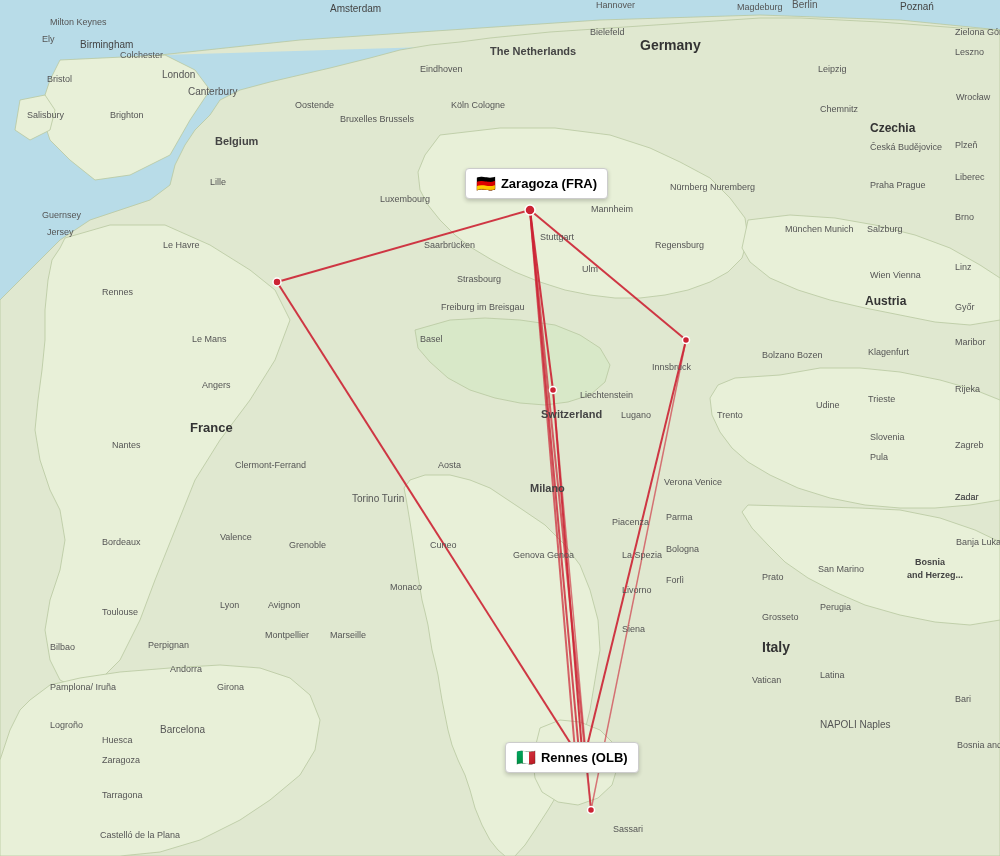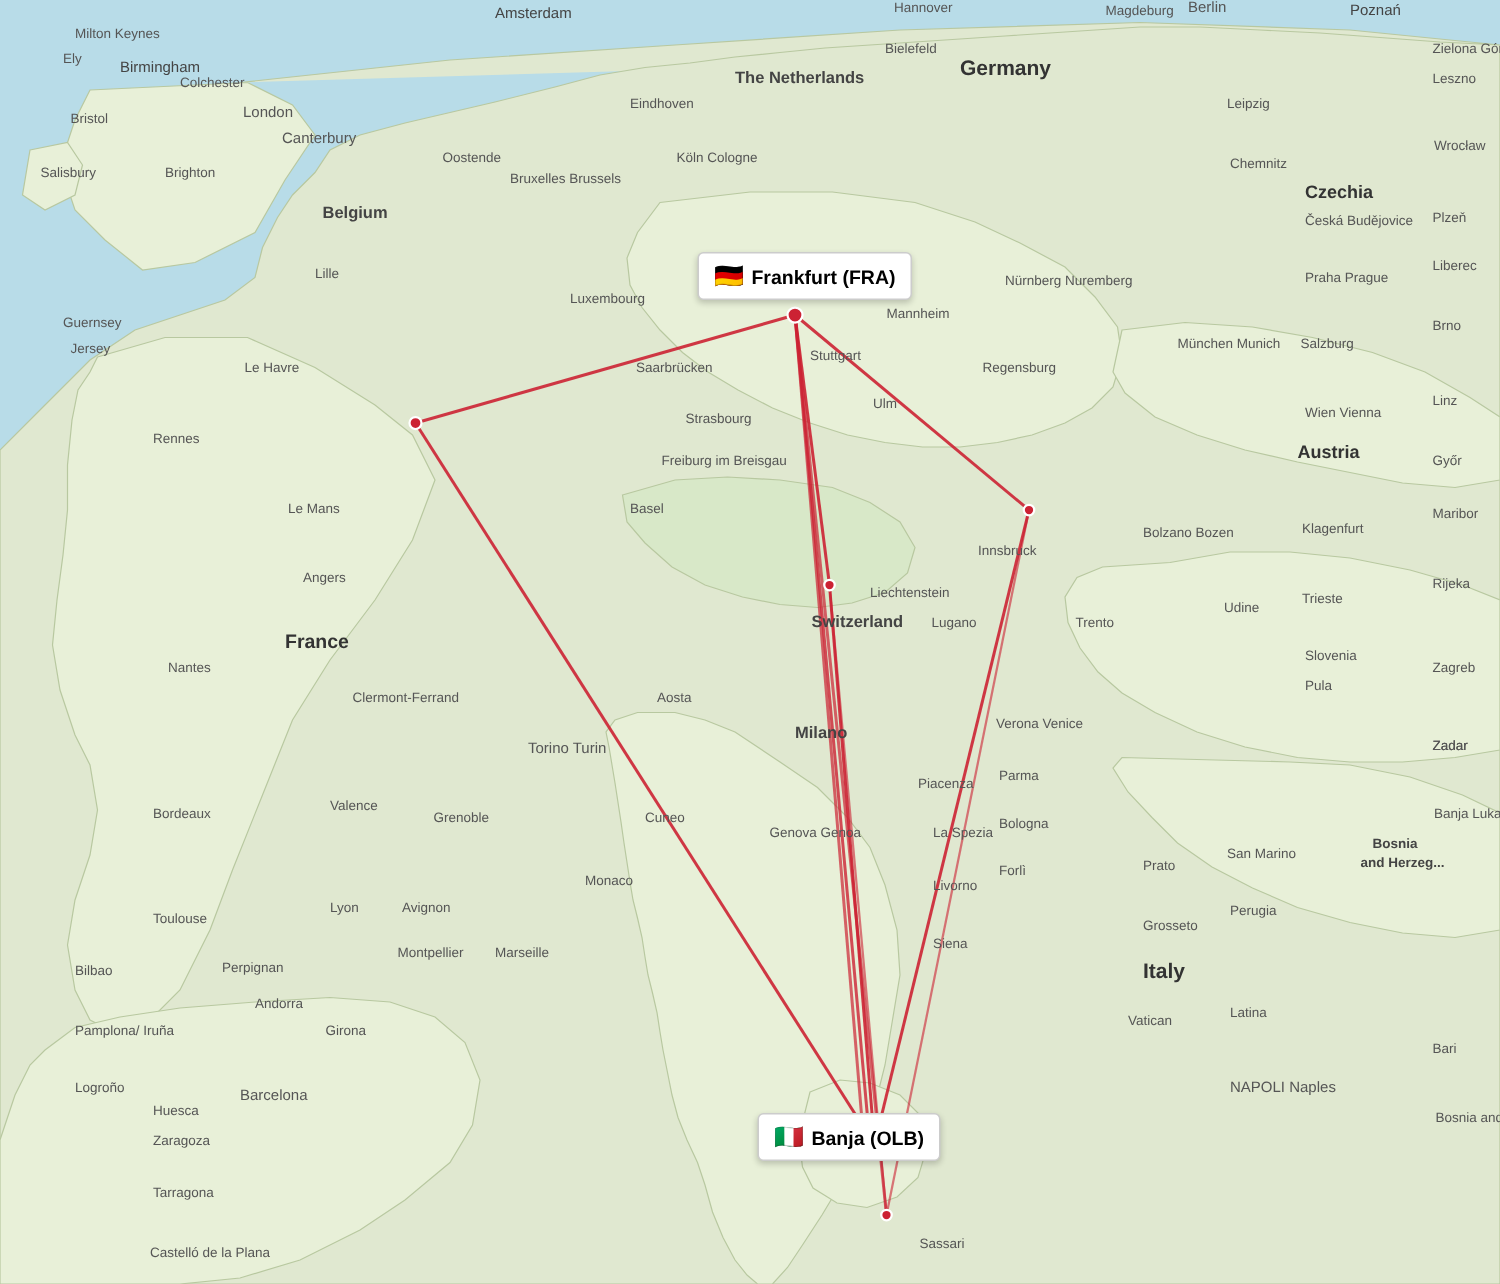--- a/index.html
+++ b/index.html
@@ -299,21 +299,21 @@
     <text x="955" y="310" font-size="9" fill="#555" font-family="Arial">Győr</text>
     <text x="955" y="345" font-size="9" fill="#555" font-family="Arial">Maribor</text>
     <text x="955" y="500" font-size="9" fill="#555" font-family="Arial">Zadar</text>
     <text x="956" y="545" font-size="9" fill="#555" font-family="Arial">Banja Luka</text>
     <text x="957" y="748" font-size="9" fill="#555" font-family="Arial">Bosnia and Herzegovina</text>
 
   </svg>
 
   <div class="airport-label" id="frankfurt-label">
     <span class="flag">🇩🇪</span>
-    <span>Frankfurt (FRA)</span>
+    <span>Zaragoza (FRA)</span>
   </div>
 
   <div class="airport-label" id="olbia-label">
     <span class="flag">🇮🇹</span>
-    <span>Banja (OLB)</span>
+    <span>Rennes (OLB)</span>
   </div>
 
 </div>
 
 </body></html>

